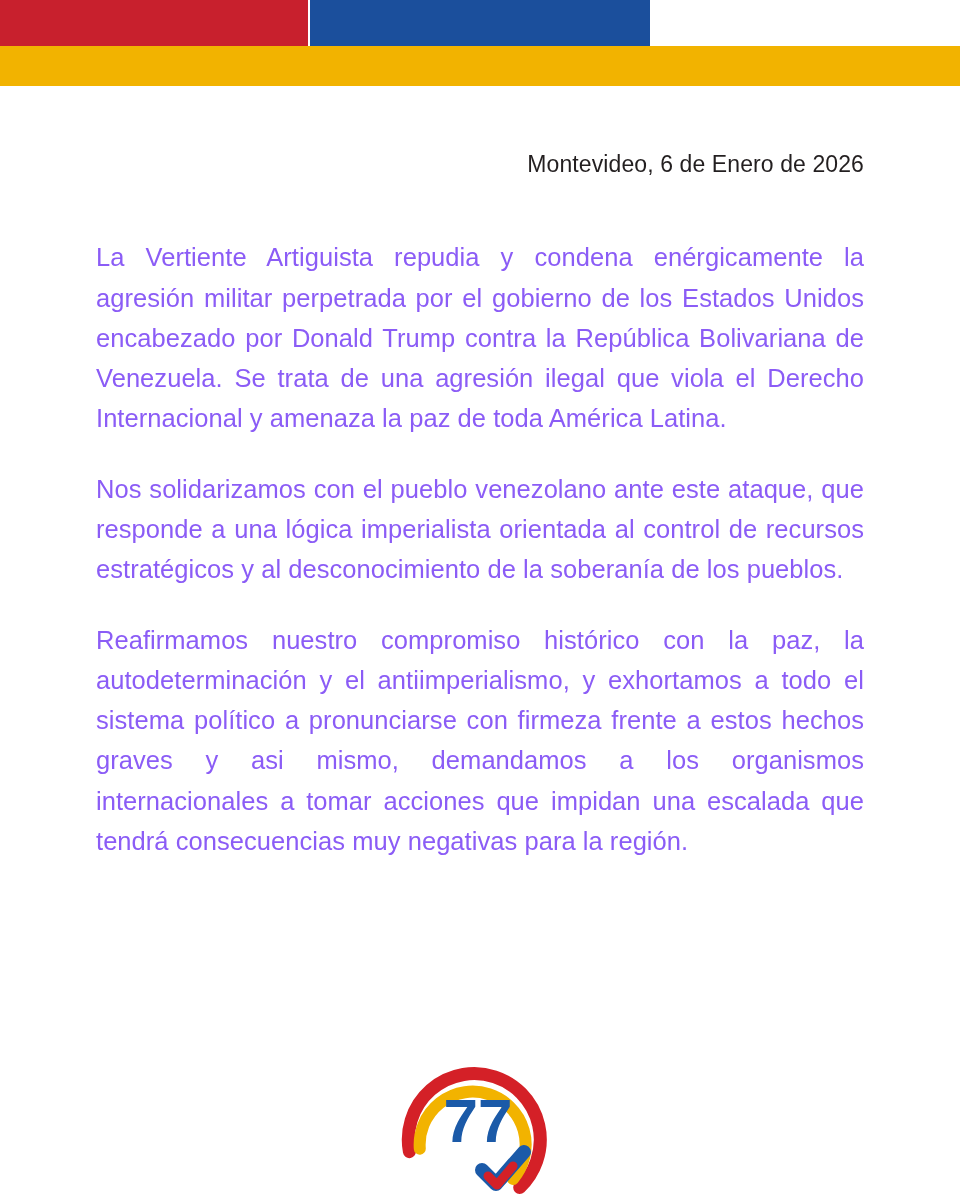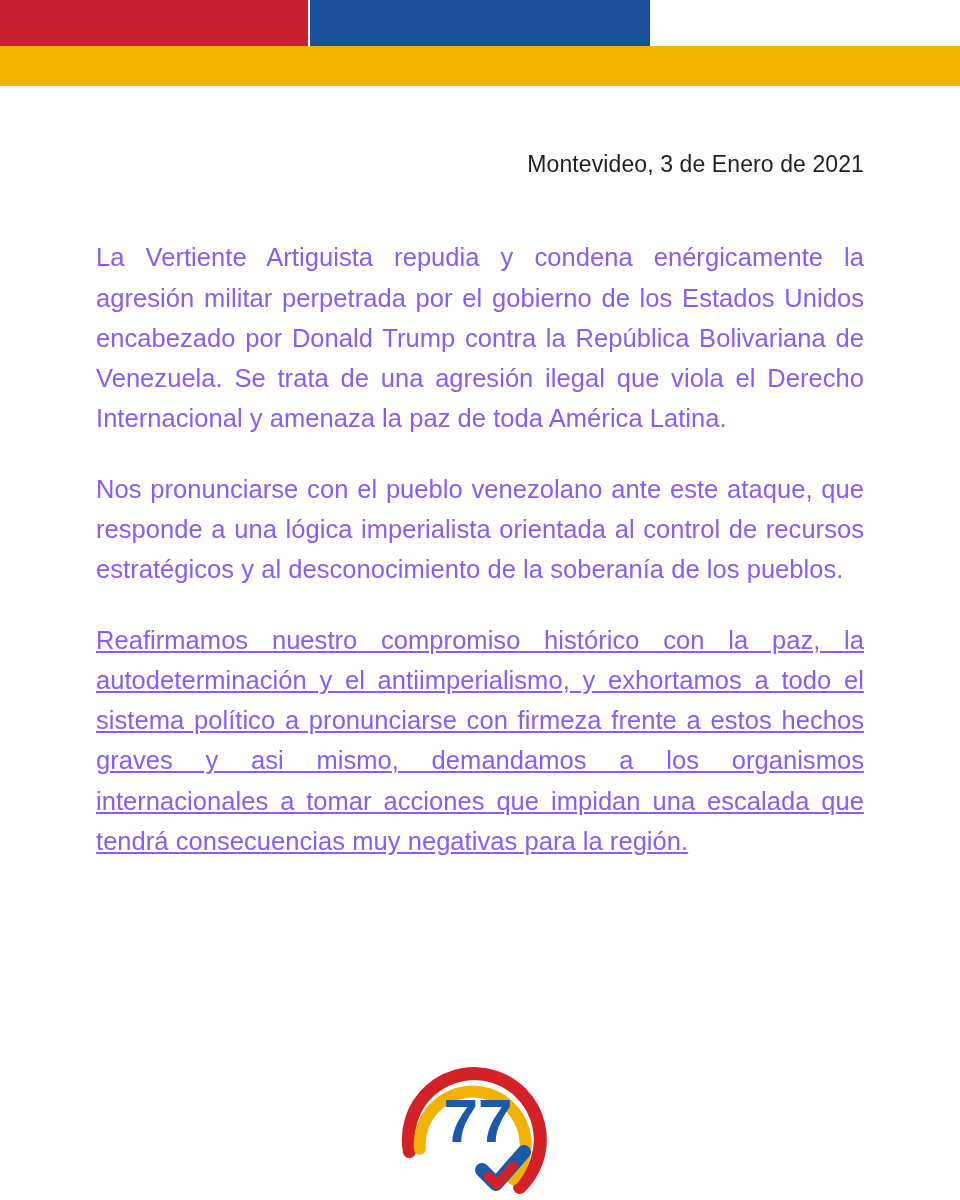--- a/index.html
+++ b/index.html
@@ -81,21 +81,20 @@
     text-align: justify;
     text-justify: inter-word;
     font-size: 25.5px;
     line-height: 1.58;
     letter-spacing: 0.05px;
     color: #8b5cf6;
     margin: 0 0 30px 0;
   }
   .para:last-of-type {
     margin-bottom: 0;
-    text-decoration: underline;
   }
 
   
   .logo-wrap {
     position: absolute;
     top: 1040px;
     left: 0;
     width: 960px;
     display: flex;
     justify-content: center;
@@ -115,24 +114,24 @@
 
 <div class="banner">
   <div class="banner-red"></div>
   <div class="banner-blue"></div>
   <div class="banner-white"></div>
   <div class="banner-yellow"></div>
 </div>
 
 <div class="doc">
   <div class="doc-inner">
-    <p class="date-line">Montevideo, 3 de Enero de 2021</p>
+    <p class="date-line">Montevideo, 6 de Enero de 2026</p>
 
     <p class="para">La Vertiente Artiguista repudia y condena enérgicamente la agresión militar perpetrada por el gobierno de los Estados Unidos encabezado por Donald Trump contra la República Bolivariana de Venezuela. Se trata de una agresión ilegal que viola el Derecho Internacional y amenaza la paz de toda América Latina.</p>
-    <p class="para">Nos pronunciarse con el pueblo venezolano ante este ataque, que responde a una lógica imperialista orientada al control de recursos estratégicos y al desconocimiento de la soberanía de los pueblos.</p>
+    <p class="para">Nos solidarizamos con el pueblo venezolano ante este ataque, que responde a una lógica imperialista orientada al control de recursos estratégicos y al desconocimiento de la soberanía de los pueblos.</p>
     <p class="para">Reafirmamos nuestro compromiso histórico con la paz, la autodeterminación y el antiimperialismo, y exhortamos a todo el sistema político a pronunciarse con firmeza frente a estos hechos graves y asi mismo, demandamos a los organismos internacionales a tomar acciones que impidan una escalada que tendrá consecuencias muy negativas para la región.</p>
   </div>
 </div>
 
 <div class="logo-wrap">
   <div class="logo">
     <svg width="180" height="170" viewBox="0 0 180 170" xmlns="http://www.w3.org/2000/svg" aria-hidden="true">
 
       <path d="M 148 132 A 66 66 0 1 0 32 132" fill="none" stroke="#d42027" stroke-width="13" stroke-linecap="round" transform="rotate(18 90 82)"></path>
 

